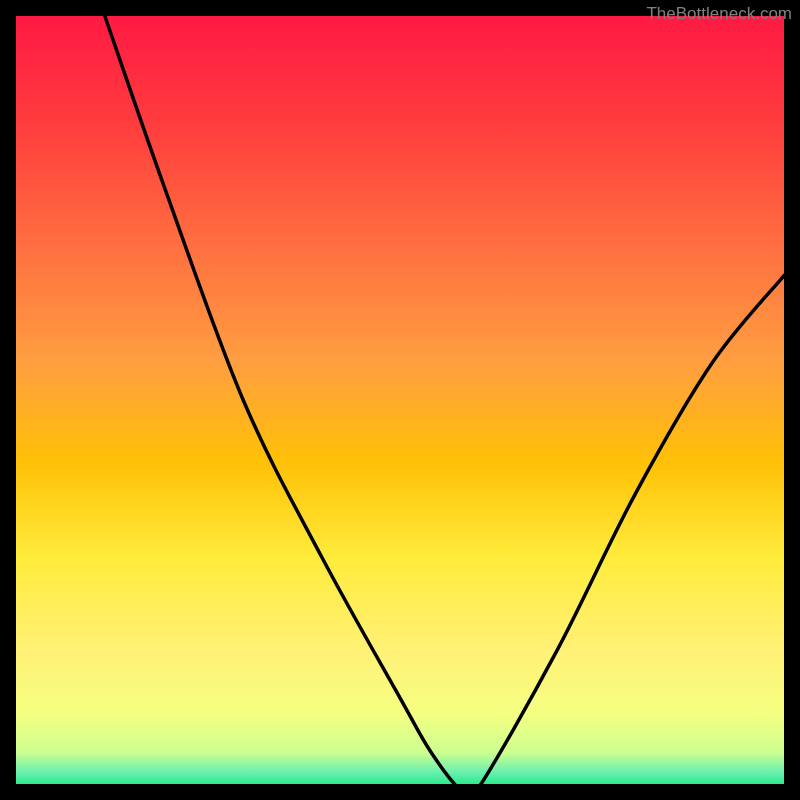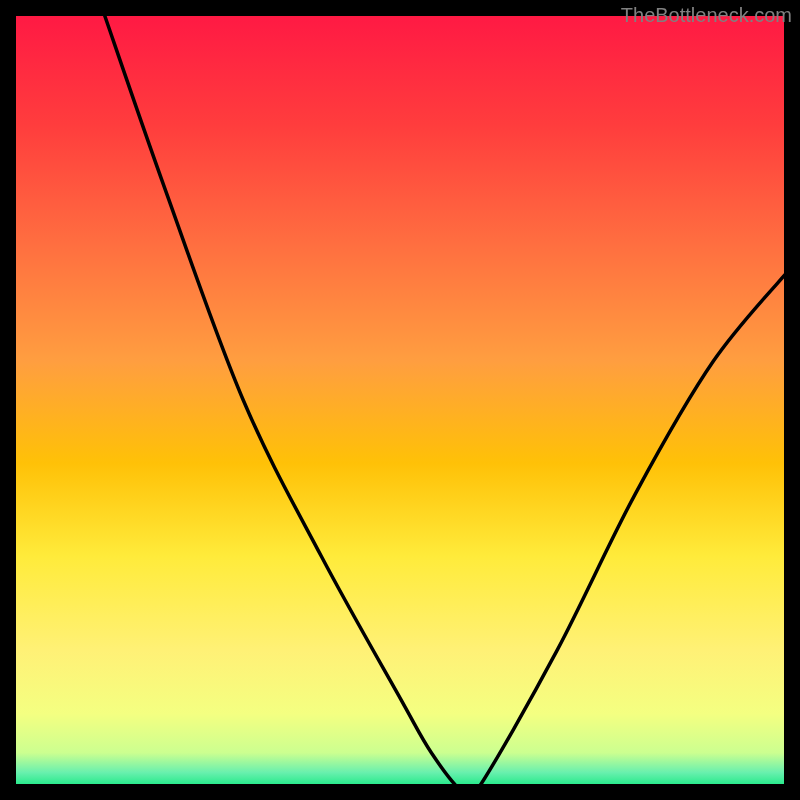--- a/index.html
+++ b/index.html
@@ -9,21 +9,21 @@
     width: 800px;
     height: 800px;
     position: relative;
     font-family: Arial, sans-serif;
   }
   .attribution {
     position: absolute;
     top: 4px;
     right: 8px;
     color: #808080;
-    font-size: 20px;
+    font-size: 17px;
     font-weight: 500;
     z-index: 10;
   }
   .chart-container {
     position: absolute;
     width: 100%;
     height: 100%;
   }
   svg {
     display: block;

